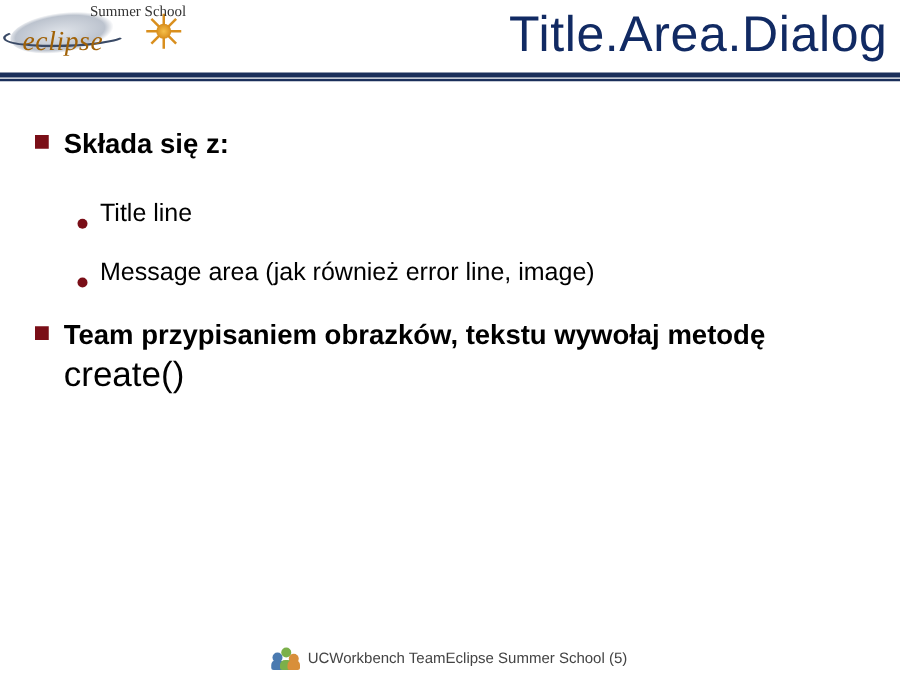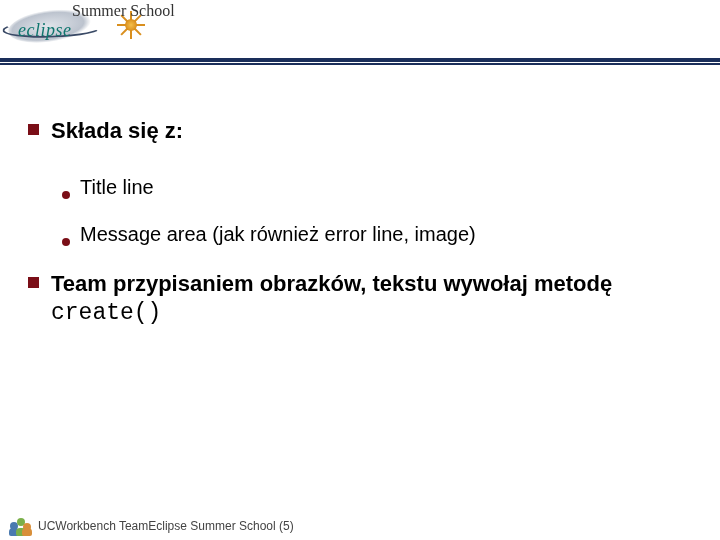--- a/index.html
+++ b/index.html
@@ -7,43 +7,43 @@
 
   .header{position:relative;height:58px;border-bottom:4px solid #1a2e5a}
   .header::after{content:"";position:absolute;left:0;right:0;bottom:-7px;height:2px;background:#1a2e5a}
 
   .logo-wrap{position:absolute;left:6px;top:6px;width:112px;height:40px}
   .swoosh{position:absolute;left:2px;top:4px;width:84px;height:32px;border-radius:50%;
     background:radial-gradient(ellipse 60px 22px at 40px 16px,#e0e4ea 0%,#bcc3ce 60%,rgba(188,195,206,0) 72%);
     transform:rotate(-8deg)}
   .swoosh::before{content:"";position:absolute;left:-6px;top:10px;width:96px;height:14px;border-radius:50%;
     border:2px solid #3a4a66;border-top-color:transparent;border-right-color:transparent;transform:rotate(6deg)}
-  .logo-text{position:absolute;left:12px;top:14px;font-family:Georgia,serif;font-style:italic;font-size:18px;
-    color:#0f766e;letter-spacing:.5px}
+  .logo-text{position:absolute;left:12px;top:14px;font-family:Georgia,serif;font-style:italic;font-size:22px;
+    color:#a16207;letter-spacing:.5px}
   .sun{position:absolute;left:118px;top:12px;width:26px;height:26px}
   .sun .core{position:absolute;left:7px;top:7px;width:12px;height:12px;border-radius:50%;
     background:radial-gradient(circle,#f6c04a 0%,#d98f1e 70%)}
   .sun .ray{position:absolute;left:12px;top:-1px;width:2px;height:9px;background:#d98f1e;transform-origin:1px 14px}
-  .summer{position:absolute;left:72px;top:2px;font-family:"Comic Sans MS",cursive;font-size:16px;color:#333}
+  .summer{position:absolute;left:72px;top:2px;font-family:"Comic Sans MS",cursive;font-size:12px;color:#333}
 
   .title{position:absolute;right:10px;top:6px;font-family:Arial,Helvetica,sans-serif;font-size:40px;
     color:#112a63;font-weight:400;letter-spacing:.5px}
 
-  .content{padding:55px 28px 0 28px}
+  .content{padding:39px 28px 0 28px}
   .lvl1{margin:0 0 30px 0;display:flex;align-items:flex-start;gap:12px}
   .sq{width:11px;height:11px;background:#7a0e17;margin-top:7px;flex:none}
   .lvl1-text{font-size:22px;color:#000;font-weight:700;line-height:1.3}
-  .lvl1-text .mono{font-family:Liberation Mono, monospace;font-weight:400;font-size:23px}
+  .lvl1-text .mono{font-family:Liberation Sans, sans-serif;font-weight:400;font-size:28px}
 
   .lvl2{margin:0 0 24px 34px;display:flex;align-items:flex-end;gap:10px}
   .dot{width:8px;height:8px;border-radius:50%;background:#7a0e17;flex:none}
   .lvl2-text{font-size:20px;color:#000}
 
   .footer{position:absolute;left:0;right:0;bottom:0;height:28px;display:flex;align-items:center;
-    justify-content:flex-start;padding:0 10px;font-size:12px;color:#444}
+    justify-content:center;padding:0 10px;font-size:12px;color:#444}
   .footer-left{display:flex;align-items:center;gap:6px}
   .ppl{width:22px;height:20px;position:relative}
   .ppl .p{position:absolute;width:8px;height:8px;border-radius:50%}
   .ppl .p1{left:0;top:6px;background:#4a7ab0}
   .ppl .p2{left:7px;top:2px;background:#7bb04a}
   .ppl .p3{left:13px;top:7px;background:#d88f3a}
   .ppl .b{position:absolute;width:10px;height:8px;border-radius:4px 4px 2px 2px;top:12px}
   .ppl .b1{left:-1px;background:#4a7ab0}
   .ppl .b2{left:6px;background:#7bb04a}
   .ppl .b3{left:12px;background:#d88f3a}
@@ -61,20 +61,21 @@
     <div class="ray" style="transform:rotate(0deg)"></div>
     <div class="ray" style="transform:rotate(45deg)"></div>
     <div class="ray" style="transform:rotate(90deg)"></div>
     <div class="ray" style="transform:rotate(135deg)"></div>
     <div class="ray" style="transform:rotate(180deg)"></div>
     <div class="ray" style="transform:rotate(225deg)"></div>
     <div class="ray" style="transform:rotate(270deg)"></div>
     <div class="ray" style="transform:rotate(315deg)"></div>
   </div>
   <div class="summer">Summer School</div>
+  <div class="title">Title.Area.Dialog</div>
 </div>
 
 <div class="content">
 
   <div class="lvl1">
     <div class="sq"></div>
     <div class="lvl1-text">Składa się z:</div>
   </div>
 
   <div class="lvl2">

